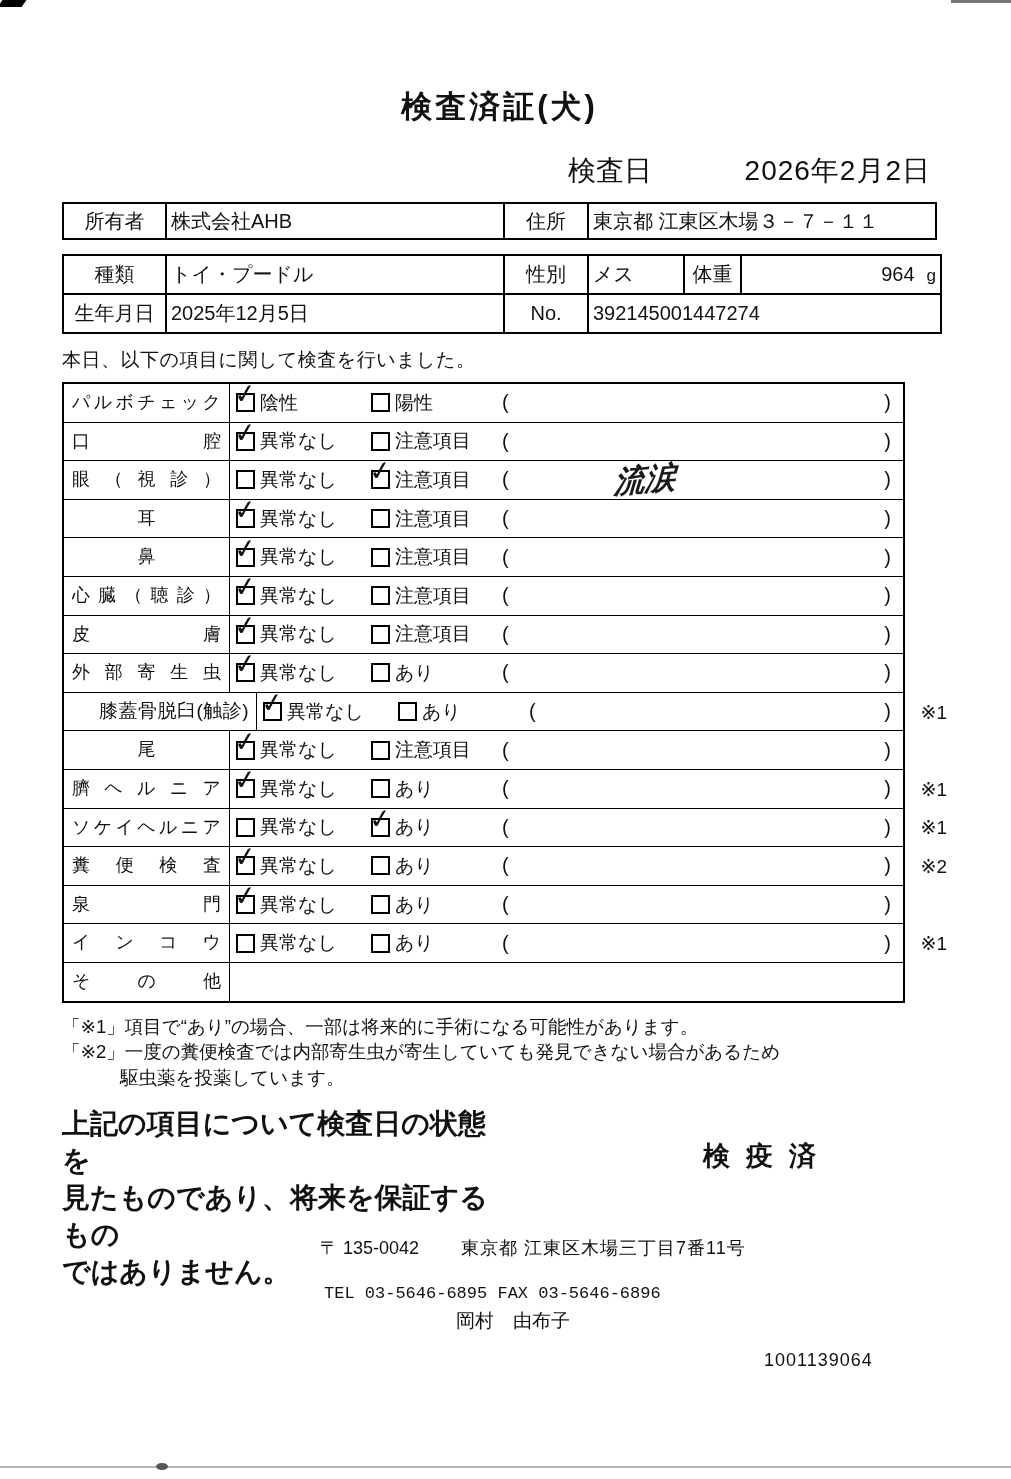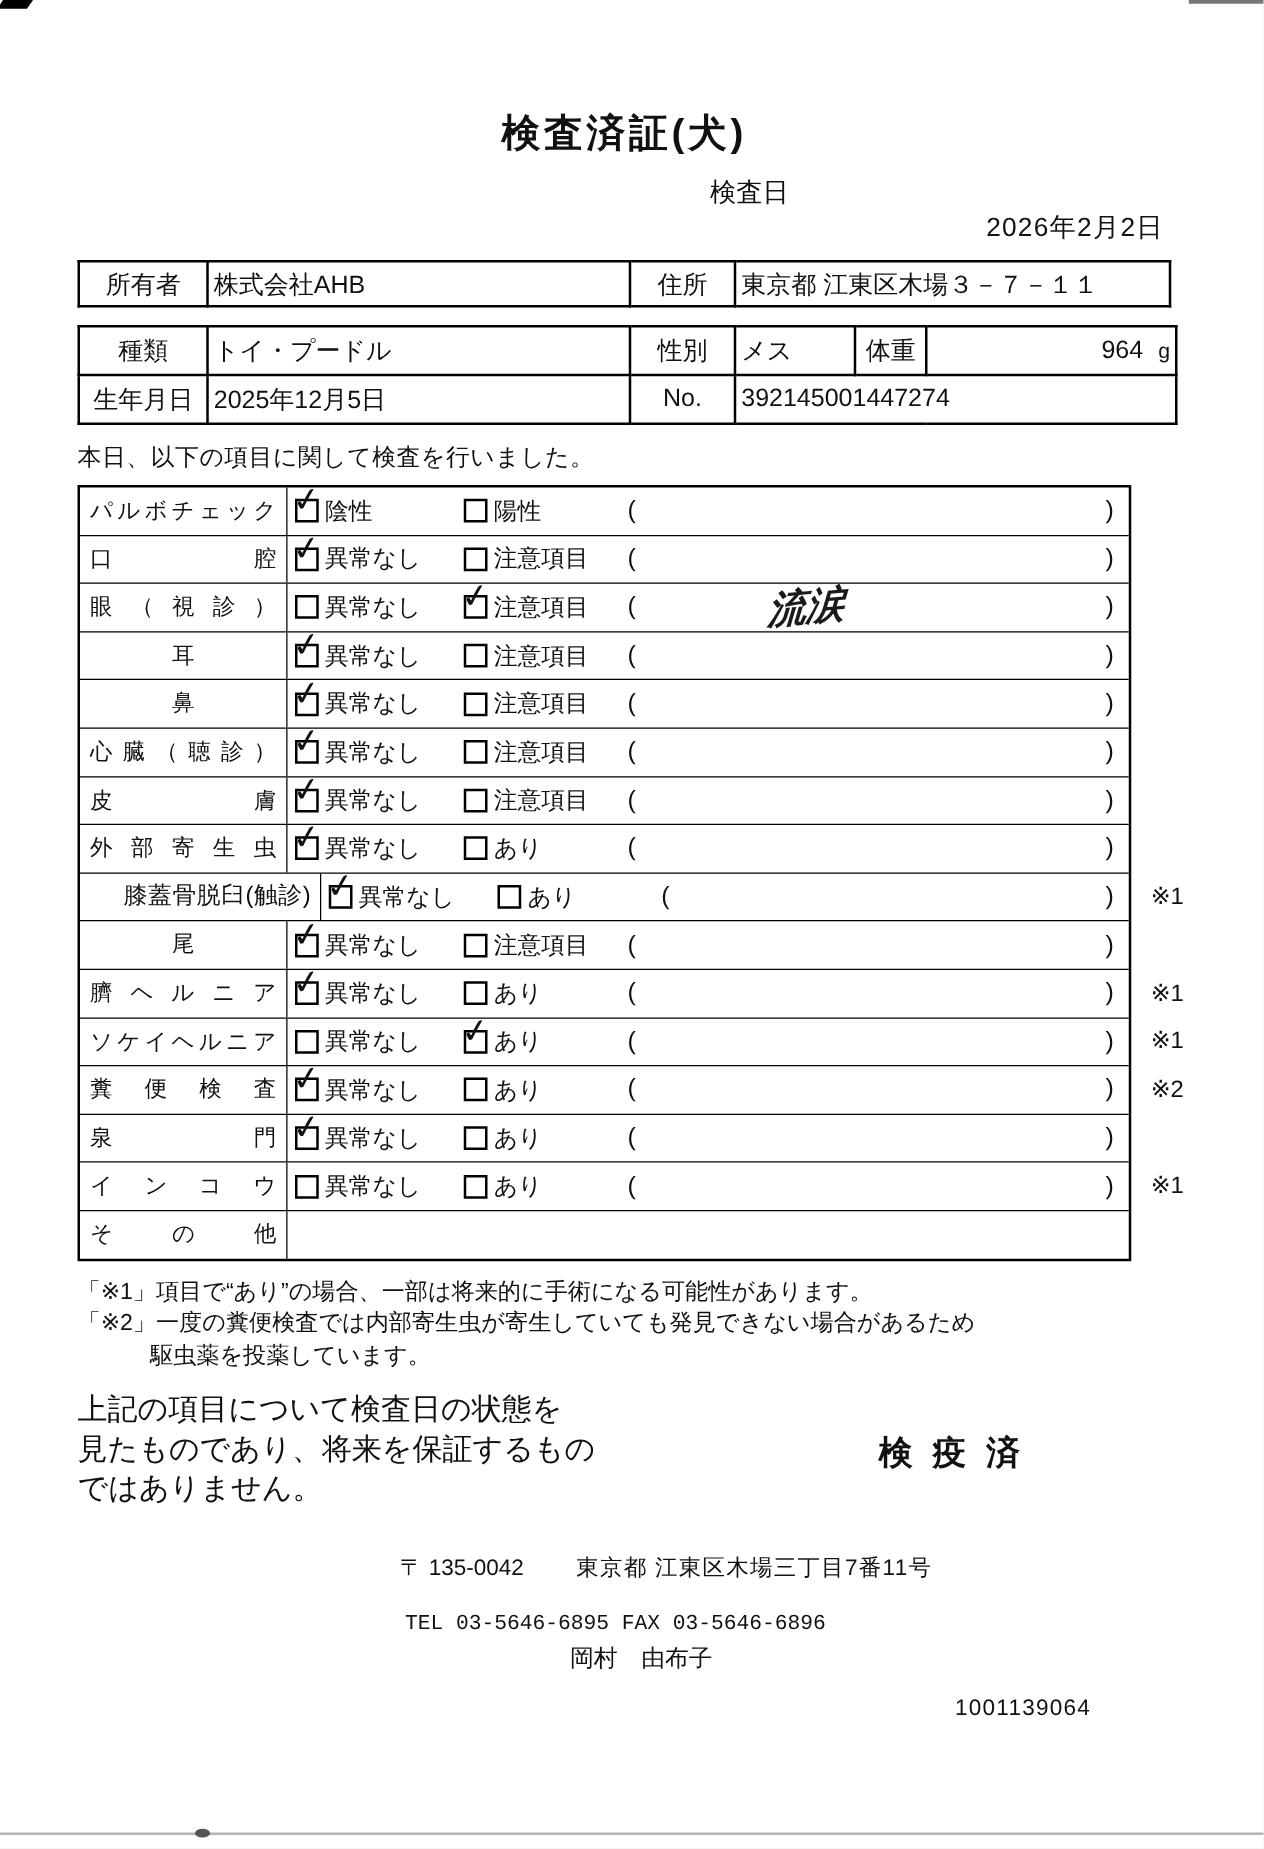--- a/index.html
+++ b/index.html
@@ -2,21 +2,21 @@
 <html><head>
 <meta charset="utf-8">
 <style>
   html,body{margin:0;padding:0;background:#e8e8e8;}
   .page{position:relative;width:1011px;height:1479px;background:#ffffff;overflow:hidden;
         font-family:"Liberation Sans","DejaVu Sans",sans-serif;color:#111;}
   .content{position:absolute;left:62px;top:0;width:875px;}
 
   .title{margin-top:86px;text-align:center;font-size:31px;font-weight:600;letter-spacing:3px;}
 
-  .date-row{margin-top:12px;display:flex;align-items:baseline;font-size:21px;flex-direction:column;}
+  .date-row{margin-top:24px;display:flex;align-items:baseline;font-size:28px;}
   .date-row .dlabel{margin-left:506px;}
   .date-row .dvalue{margin-left:auto;padding-right:6px;letter-spacing:1px;}
 
   table.info{border-collapse:collapse;width:875px;table-layout:fixed;}
   table.info td{border:2px solid #000;font-size:20px;padding:0 4px;height:36px;box-sizing:border-box;}
   table.info td.lab{text-align:center;padding:0 4px;}
   table.t1{margin-top:12px;}
   table.t2{margin-top:14px;}
   table.t2 td{height:39px;}
   td.w-label{width:103px;} td.w-val{width:338px;} td.w-lab2{width:84px;}
@@ -45,21 +45,21 @@
   .paren-open{margin-left:10px;}
   .paren-close{margin-left:auto;margin-right:12px;}
   .hand{margin-left:105px;font-size:31px;font-family:"DejaVu Serif","Liberation Serif",serif;
         font-style:italic;font-weight:600;transform:rotate(-5deg) skewX(-8deg);color:#1a1a1a;}
   .c-mark{position:absolute;right:-44px;top:50%;transform:translateY(-50%);font-size:19px;white-space:nowrap;}
 
   .footnotes{margin-top:11px;font-size:18.5px;line-height:1.38;}
   .footnotes div:nth-child(3){padding-left:58px;}
 
   .closing{margin-top:16px;position:relative;height:126px;}
-  .disclaimer{font-weight:400;font-size:24px;line-height:1.32;width:430px;}
+  .disclaimer{font-weight:700;font-size:28px;line-height:1.32;width:430px;}
   .stamp{position:absolute;left:641px;top:32px;font-size:27px;font-weight:600;letter-spacing:16px;}
 
   .footer{font-size:18px;}
   .postal-line{margin-top:4px;margin-left:258px;display:flex;}
   .postal-line .addr{margin-left:42px;letter-spacing:1px;}
   .tel-line{margin-top:24px;margin-left:262px;font-family:"Liberation Mono","DejaVu Sans Mono",monospace;font-size:17px;}
   .clinic-line{margin-top:32px;margin-left:262px;font-size:24px;letter-spacing:2px;}
   .signer-line{margin-top:5px;margin-left:394px;font-size:19px;}
   .code-line{margin-top:16px;margin-left:702px;font-size:18px;letter-spacing:1px;}
 

